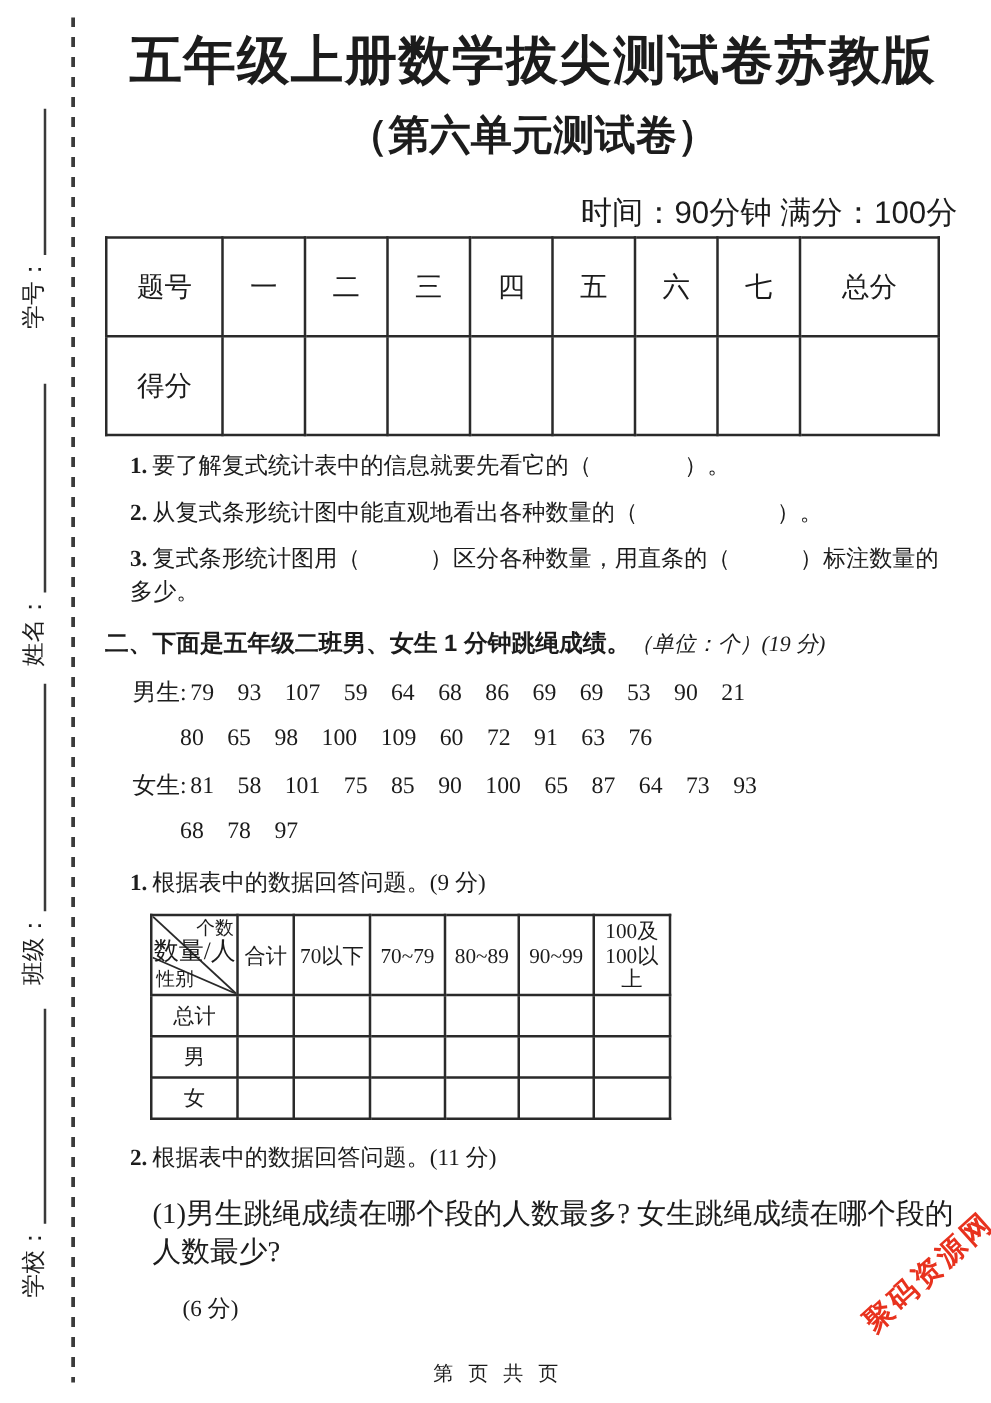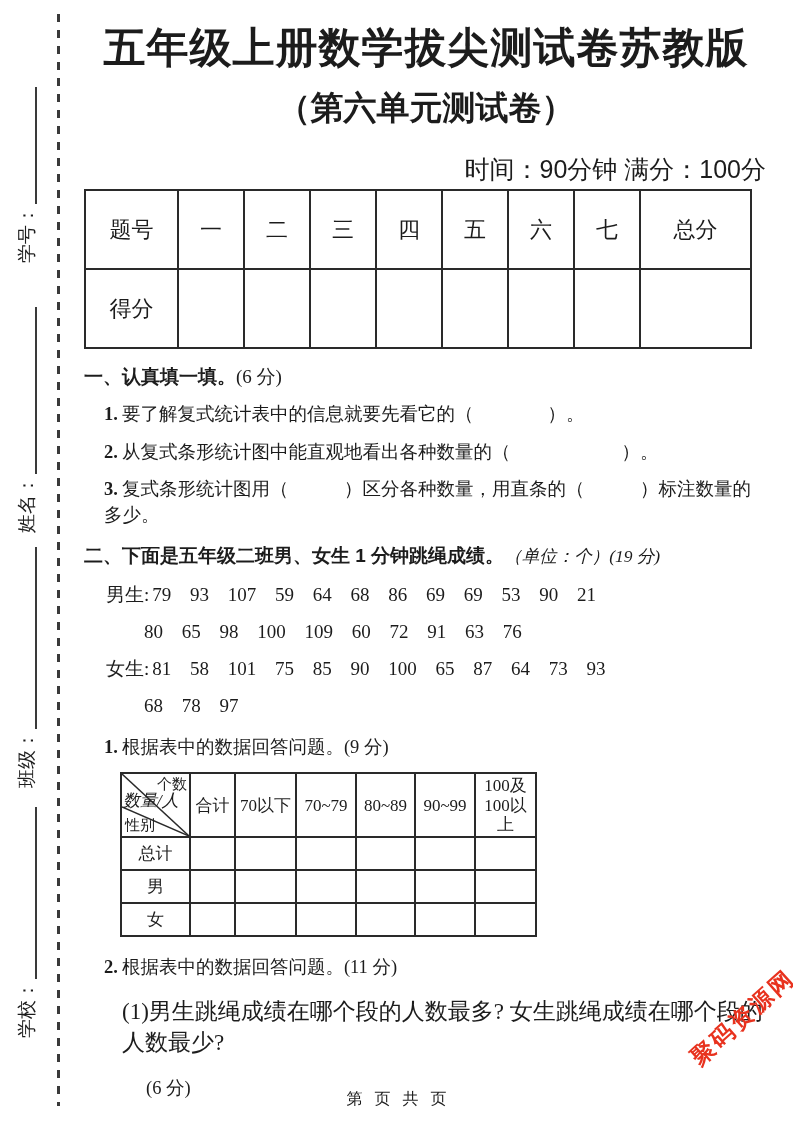--- a/index.html
+++ b/index.html
@@ -65,21 +65,21 @@
   
   .stats-table{width:415px;margin:13px 0 0 36px;table-layout:fixed;padding-left:32px;}
   .stats-table td{
     border:2px solid #2a2a2a;text-align:center;font-size:17px;padding:0;line-height:1.15;
   }
   .stats-table tr.head td{height:62px;}
   .stats-table tr.body td{height:31px;}
   .corner-cell{position:relative;padding:0;}
   .corner-cell svg{position:absolute;left:0;top:0;width:100%;height:100%;}
   .corner-cell .c-top{position:absolute;right:2px;top:2px;font-size:15px;}
-  .corner-cell .c-mid{position:absolute;left:1px;top:17px;font-size:17px;font-style:italic;}
+  .corner-cell .c-mid{position:absolute;left:1px;top:17px;font-size:20px;}
   .corner-cell .c-bot{position:absolute;left:3px;bottom:2px;font-size:15px;}
   .q-line{margin:17px 0 0 38px;font-size:23px;}
   .q-score{margin:17px 0 0 62px;font-size:18.5px;}
   
   .footer{
     position:absolute;left:0;right:0;bottom:12px;text-align:center;
     font-size:16px;word-spacing:8px;
   }
   .watermark{
     position:absolute;left:678px;top:1002px;
@@ -147,23 +147,20 @@
       <td></td>
       <td></td>
       <td></td>
       <td></td>
       <td></td>
       <td></td>
     </tr>
   </tbody>
     </table>
 
-  <div class="sec-head">
-    <span>一、认真填一填。</span><span class="score">(6 分)</span>
-  </div>
   <div class="item">
     <b>1.</b><span>要了解复式统计表中的信息就要先看它的（　　　　）。</span>
   </div>
   <div class="item">
     <b>2.</b><span>从复式条形统计图中能直观地看出各种数量的（　　　　　　）。</span>
   </div>
   <div class="item">
     <b>3.</b><span>复式条形统计图用（　　　）区分各种数量，用直条的（　　　）标注数量的多少。</span>
   </div>
 

